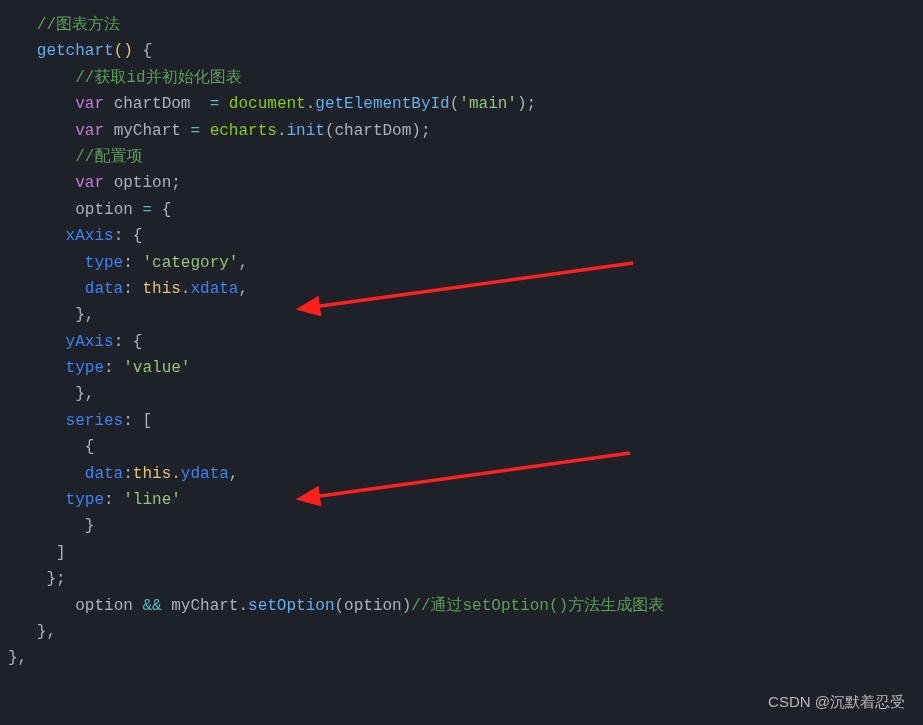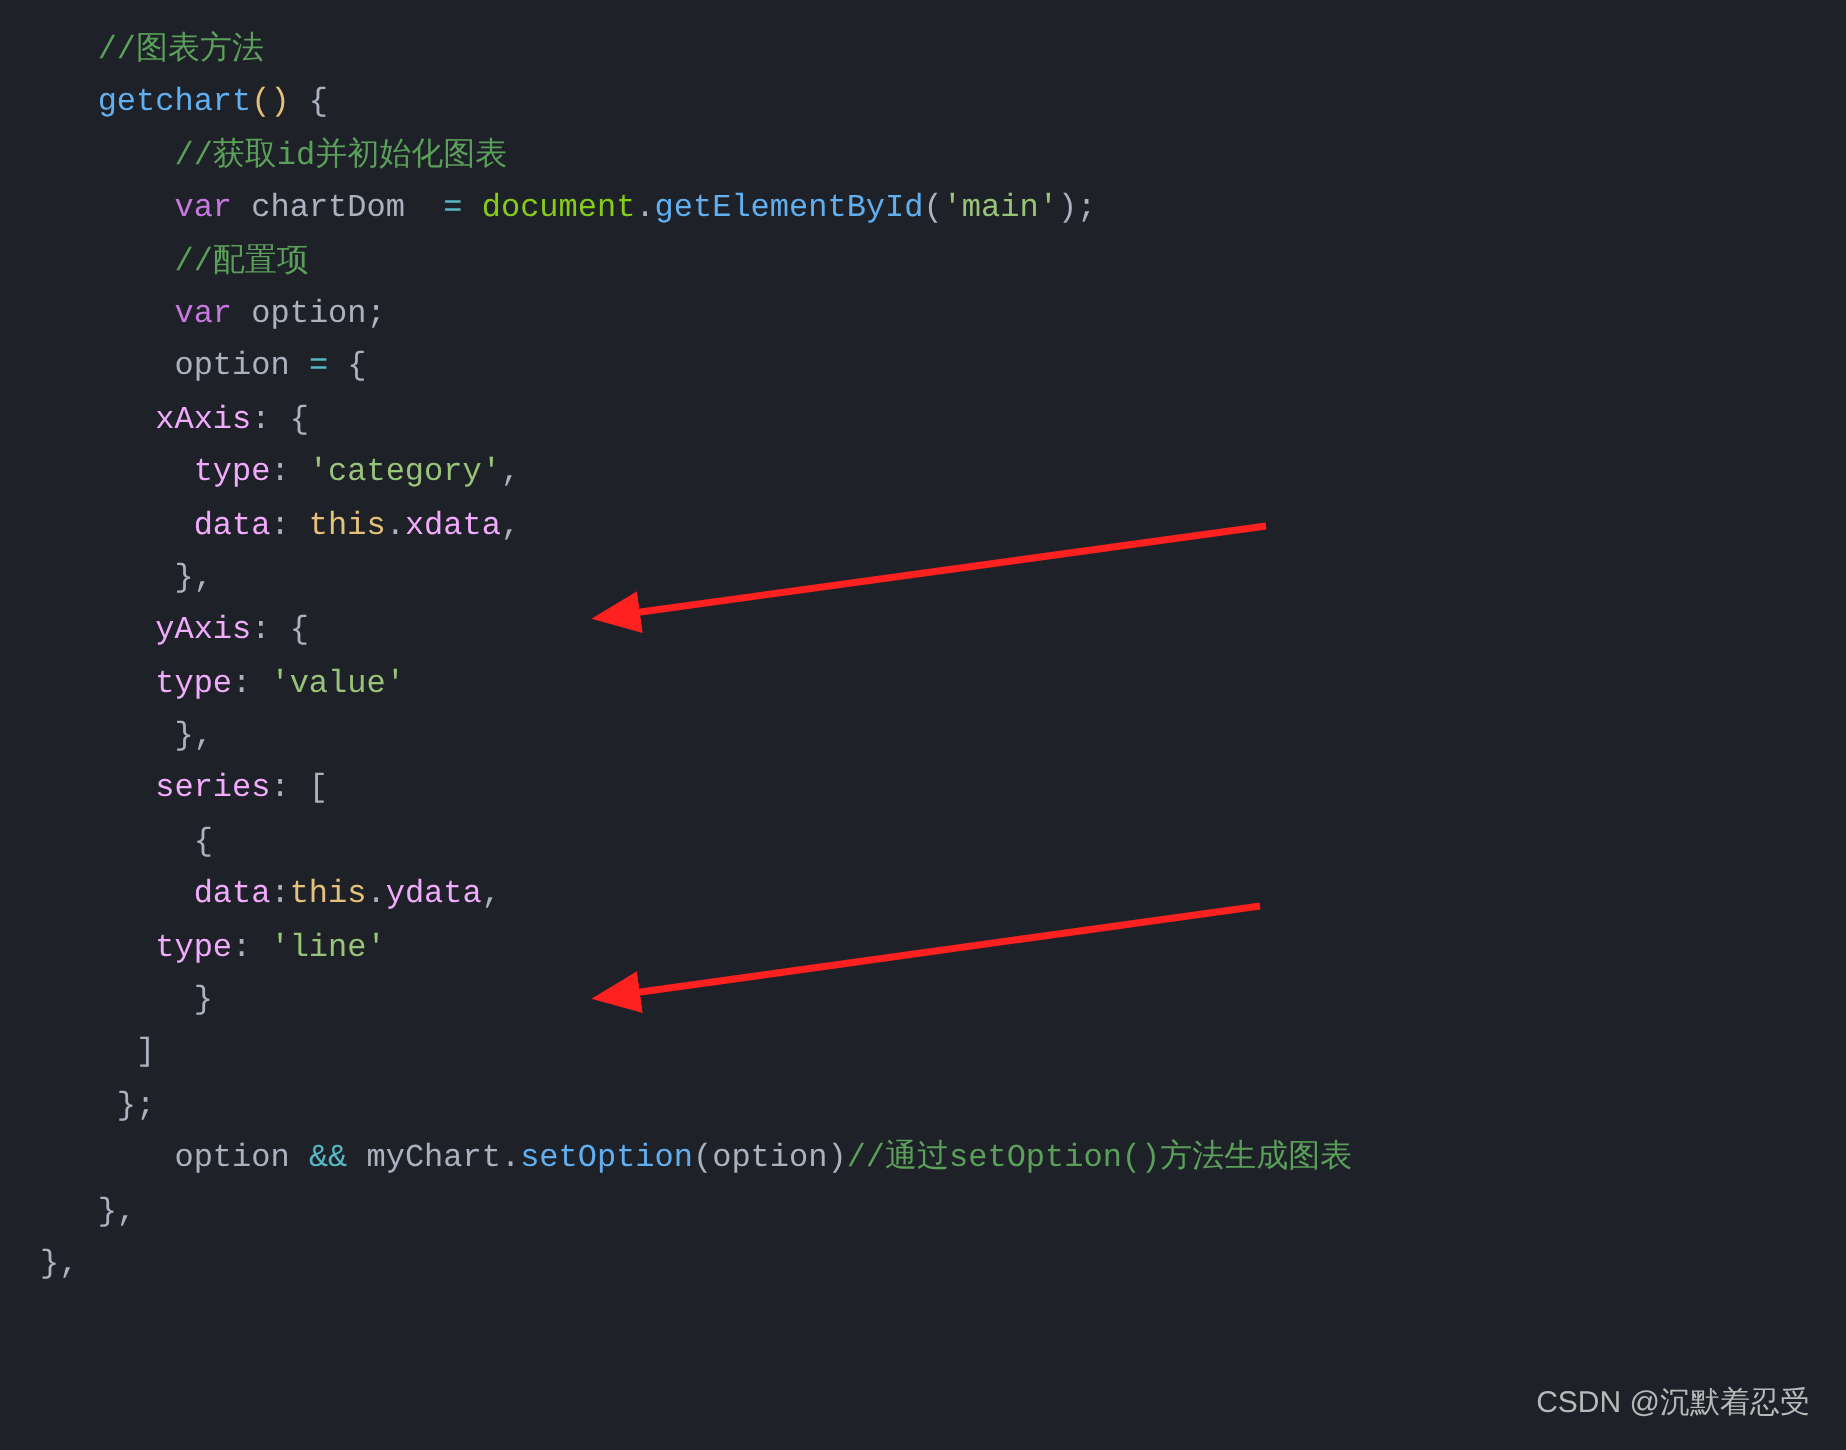--- a/index.html
+++ b/index.html
@@ -14,33 +14,33 @@
       line-height: 1.65;
       color: #abb2bf;
       width: 923px;
       height: 725px;
       overflow: hidden;
       position: relative;
       padding: 12px 0;
     }
     .code-container {
       position: relative;
-      padding-left: 20px;
+      padding-left: 8px;
     }
     .line {
       white-space: pre;
       min-height: 26px;
     }
     .comment { color: #5a9f5a; }
     .method-name { color: #61afef; }
     .paren { color: #e5c07b; }
     .brace { color: #abb2bf; }
     .var-kw { color: #c678dd; }
     .variable { color: #abb2bf; }
-    .property { color: #f0abfc; font-family: Liberation Mono, monospace; }
+    .property { color: #3b82f6; font-family: Liberation Mono, monospace; }
     .string { color: #98c379; }
     .operator { color: #56b6c2; }
     .punctuation { color: #abb2bf; }
     .this-kw { color: #e5c07b; text-align: center; }
     .dot { color: #abb2bf; }
     .func-call { color: #61afef; }
     .obj { color: #84cc16; }
     .watermark {
       position: absolute;
       bottom: 10px;
@@ -56,20 +56,21 @@
     }
   </style>
 </head>
 <body>
 
 <div class="code-container">
   <div class="line">   <span class="comment">//图表方法</span></div>
   <div class="line">   <span class="method-name">getchart</span><span class="paren">()</span><span class="brace"> {</span></div>
   <div class="line">       <span class="comment">//获取id并初始化图表</span></div>
   <div class="line">       <span class="var-kw">var</span><span class="variable"> chartDom  </span><span class="operator">=</span><span class="obj"> document</span><span class="dot">.</span><span class="func-call">getElementById</span><span class="punctuation">(</span><span class="string">'main'</span><span class="punctuation">);</span></div>
+  <div class="line">       <span class="var-kw">var</span><span class="variable"> myChart </span><span class="operator">=</span><span class="obj"> echarts</span><span class="dot">.</span><span class="func-call">init</span><span class="punctuation">(</span><span class="variable">chartDom</span><span class="punctuation">);</span></div>
   <div class="line">       <span class="comment">//配置项</span></div>
   <div class="line">       <span class="var-kw">var</span><span class="variable"> option</span><span class="punctuation">;</span></div>
   <div class="line">       <span class="variable">option </span><span class="operator">=</span><span class="brace"> {</span></div>
   <div class="line">      <span class="property">xAxis</span><span class="punctuation">: {</span></div>
   <div class="line">        <span class="property">type</span><span class="punctuation">: </span><span class="string">'category'</span><span class="punctuation">,</span></div>
   <div class="line">        <span class="property">data</span><span class="punctuation">: </span><span class="this-kw">this</span><span class="dot">.</span><span class="property">xdata</span><span class="punctuation">,</span></div>
   <div class="line">       <span class="punctuation">},</span></div>
   <div class="line">      <span class="property">yAxis</span><span class="punctuation">: {</span></div>
   <div class="line">      <span class="property">type</span><span class="punctuation">: </span><span class="string">'value'</span></div>
   <div class="line">       <span class="punctuation">},</span></div>

